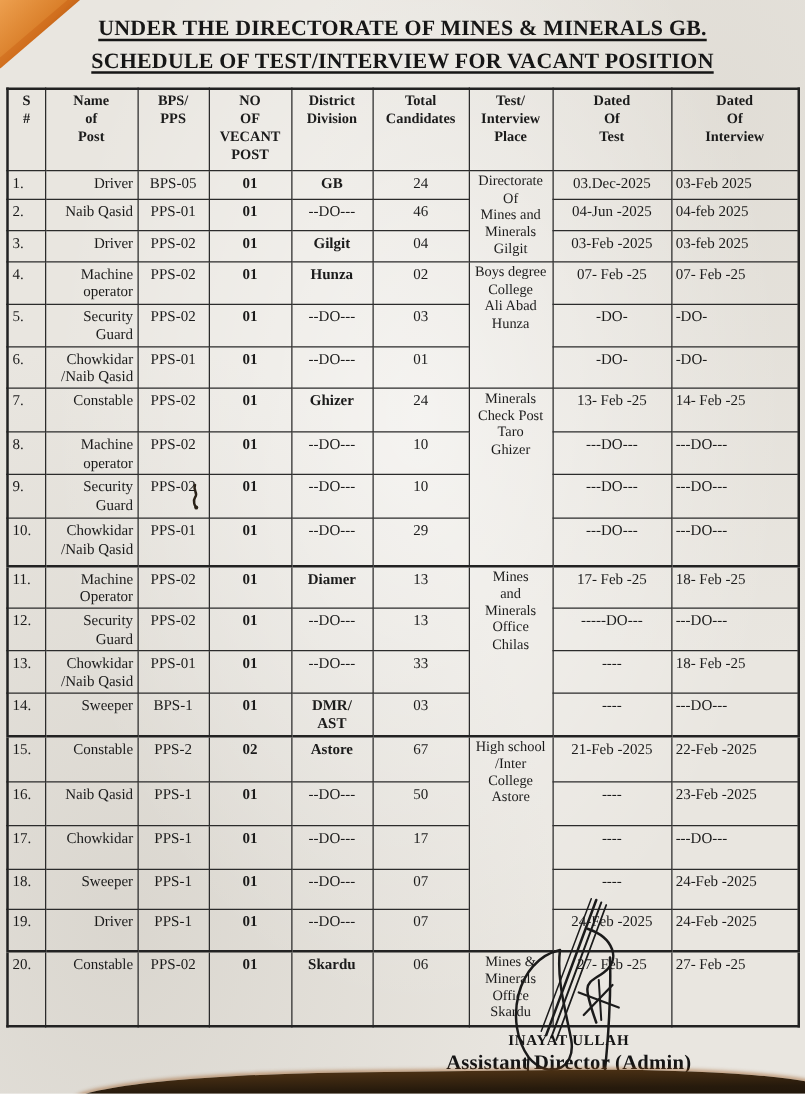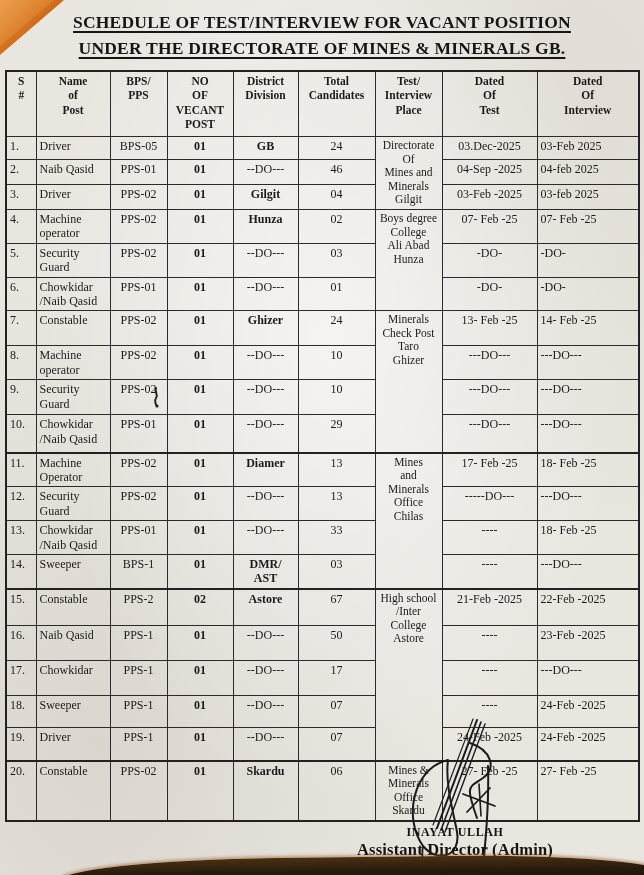--- a/index.html
+++ b/index.html
@@ -39,21 +39,21 @@
   table.sched th,table.sched td{
     border:1.2px solid #2b2b2b;vertical-align:top;
     padding:2px 3px;overflow:visible;
   }
   table.sched{border:2px solid #222;}
   thead th{
     font-size:11.5px;font-weight:bold;text-align:center;
     white-space:pre-line;line-height:1.25;height:60px;padding-top:4px;
   }
   td.sn{text-align:left;padding-left:5px;}
-  td.post{text-align:left;padding-left:6px;white-space:pre-line;line-height:1.2;}
+  td.post{text-align:right;padding-left:6px;white-space:pre-line;line-height:1.2;}
   td.bps{text-align:center;}
   td.vacant{text-align:center;font-weight:bold;}
   td.district{text-align:center;white-space:pre-line;line-height:1.2;}
   td.district.bold{font-weight:bold;}
   td.candidates{text-align:center;}
   td.place{
     text-align:center;vertical-align:middle;white-space:pre-line;
     font-size:11.5px;line-height:1.18;padding:1px 2px;
   }
   td.test{text-align:center;padding-top:3px;}
@@ -73,22 +73,22 @@
   }
 </style>
 </head>
 <body>
 
 <div class="page">
 
   <div class="corner-fold"></div>
 
   <div class="title-block">
+    <div class="title-line">UNDER THE DIRECTORATE OF MINES &amp; MINERALS GB.</div>
     <div class="title-line">SCHEDULE OF TEST/INTERVIEW FOR VACANT POSITION</div>
-    <div class="title-line">UNDER THE DIRECTORATE OF MINES &amp; MINERALS GB.</div>
   </div>
 
   <table class="sched">
     <colgroup>
       <col style="width:30px">
         <col style="width:74px">
         <col style="width:57px">
       <col style="width:66px">
         <col style="width:65px">
         <col style="width:77px">
@@ -140,21 +140,21 @@
           <td class="test">03.Dec-2025</td>
           <td class="interview">03-Feb 2025</td>
         </tr>
         <tr style="height: 25px;">
           <td class="sn">2.</td>
           <td class="post">Naib Qasid</td>
           <td class="bps">PPS-01</td>
           <td class="vacant">01</td>
           <td class="district">--DO---</td>
           <td class="candidates">46</td>
-          <td class="test">04-Sep -2025</td>
+          <td class="test">04-Jun -2025</td>
           <td class="interview">04-feb 2025</td>
         </tr>
         <tr style="height: 25px;">
           <td class="sn">3.</td>
           <td class="post">Driver</td>
           <td class="bps">PPS-02</td>
           <td class="vacant">01</td>
           <td class="district bold">Gilgit</td>
           <td class="candidates">04</td>
           <td class="test">03-Feb -2025</td>

